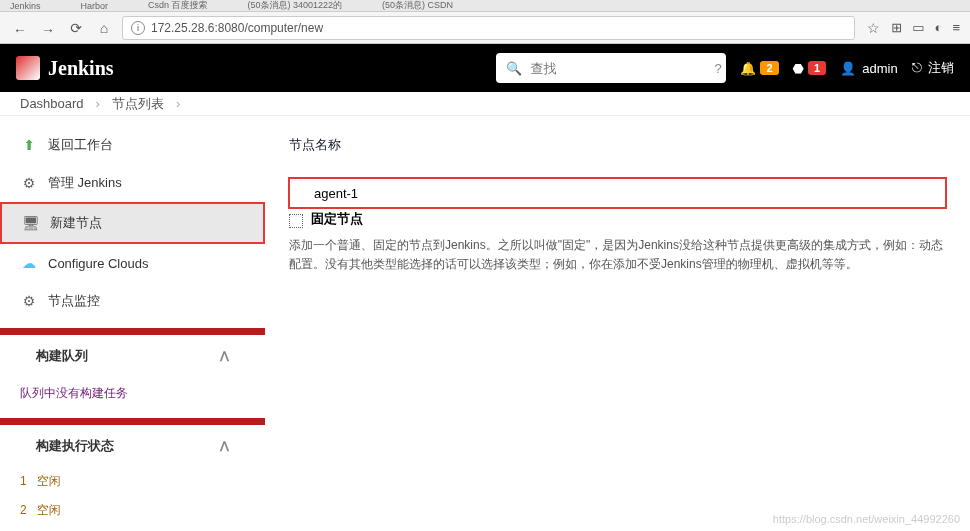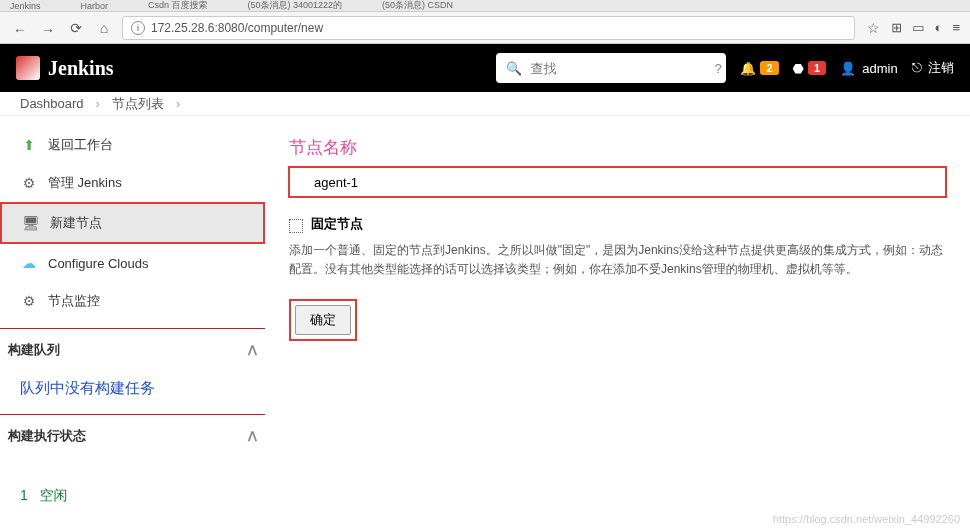--- a/index.html
+++ b/index.html
@@ -33,29 +33,29 @@
     
     .main-layout { display: flex; height: calc(100% - 132px); }
     .sidebar { width: 265px; background: #fff; padding: 10px 0; }
     .side-link { display: flex; align-items: center; gap: 10px; padding: 10px 20px; font-size: 13px; color: #333; cursor: pointer; }
     .side-link.active { background: #e8e8e8; border: 2px solid #e53935; }
     .side-icon { width: 18px; height: 18px; display: flex; align-items: center; justify-content: center; font-size: 14px; }
     .ic-green { color: #4caf50; }
     .ic-gray { color: #666; }
     .ic-cloud { color: #4fc3f7; }
     
-    .side-section { padding: 12px 8px; font-size: 13px; font-weight: bold; color: #333; display: flex; justify-content: space-between; align-items: center; border-top: 1px solid #b91c1c; margin-top: 8px; cursor: pointer; }
+    .side-section { padding: 12px 36px; font-size: 13px; font-weight: bold; color: #333; display: flex; justify-content: space-between; align-items: center; border-top: 7px solid #b91c1c; margin-top: 8px; cursor: pointer; }
     .side-section .chev { color: #888; }
-    .side-content { padding: 8px 20px; font-size: 15px; color: #1d4ed8; }
-    .side-item { padding: 6px 20px; font-size: 14px; color: #15803d; margin-top: 24px; }
+    .side-content { padding: 8px 20px; font-size: 12px; color: #701a75; }
+    .side-item { padding: 6px 20px; font-size: 12px; color: #a16207; }
     
     .main-content { flex: 1; padding: 20px 24px; overflow-y: auto; }
-    .field-label { font-size: 17px; color: #ec4899; margin-bottom: 8px; }
+    .field-label { font-size: 13px; color: #0f172a; margin-bottom: 24px; }
     .text-input { width: 100%; height: 30px; border: 1px solid #ccc; padding: 0 24px; font-size: 13px; outline: 2px solid #e53935; outline-offset: -1px; }
-    .radio-row { display: flex; align-items: flex-end; gap: 8px; margin: 18px 0 8px; font-size: 13px; font-weight: bold; }
+    .radio-row { display: flex; align-items: flex-end; gap: 8px; margin: 2px 0 8px; font-size: 13px; font-weight: bold; }
     .radio-dotted { width: 14px; height: 14px; border: 1px dotted #666; }
     .desc-text { font-size: 12px; color: #555; line-height: 1.6; margin-bottom: 20px; }
     .ok-wrap { display: inline-block; border: 2px solid #e53935; padding: 4px; }
     .ok-btn { padding: 5px 14px; font-size: 13px; border: 1px solid #999; background: #f0f0f0; cursor: pointer; border-radius: 2px; }
     
     .watermark { position: absolute; bottom: 6px; right: 10px; font-size: 11px; color: #ccc; }
   </style>
 </head>
 <body>
 
@@ -168,19 +168,16 @@
   <div class="main-content">
     <div class="field-label">节点名称</div>
     <input class="text-input" type="text" value="agent-1" style="">
     
     <div class="radio-row">
       <span class="radio-dotted"></span>
       <span>固定节点</span>
     </div>
     <div class="desc-text">添加一个普通、固定的节点到Jenkins。之所以叫做"固定"，是因为Jenkins没给这种节点提供更高级的集成方式，例如：动态配置。没有其他类型能选择的话可以选择该类型；例如，你在添加不受Jenkins管理的物理机、虚拟机等等。</div>
     
-    <div class="ok-wrap">
-      <button class="ok-btn">确定</button>
-    </div>
   </div>
 </div>
 
 <div class="watermark">https://blog.csdn.net/weixin_44992260</div>
 
 </body></html>

